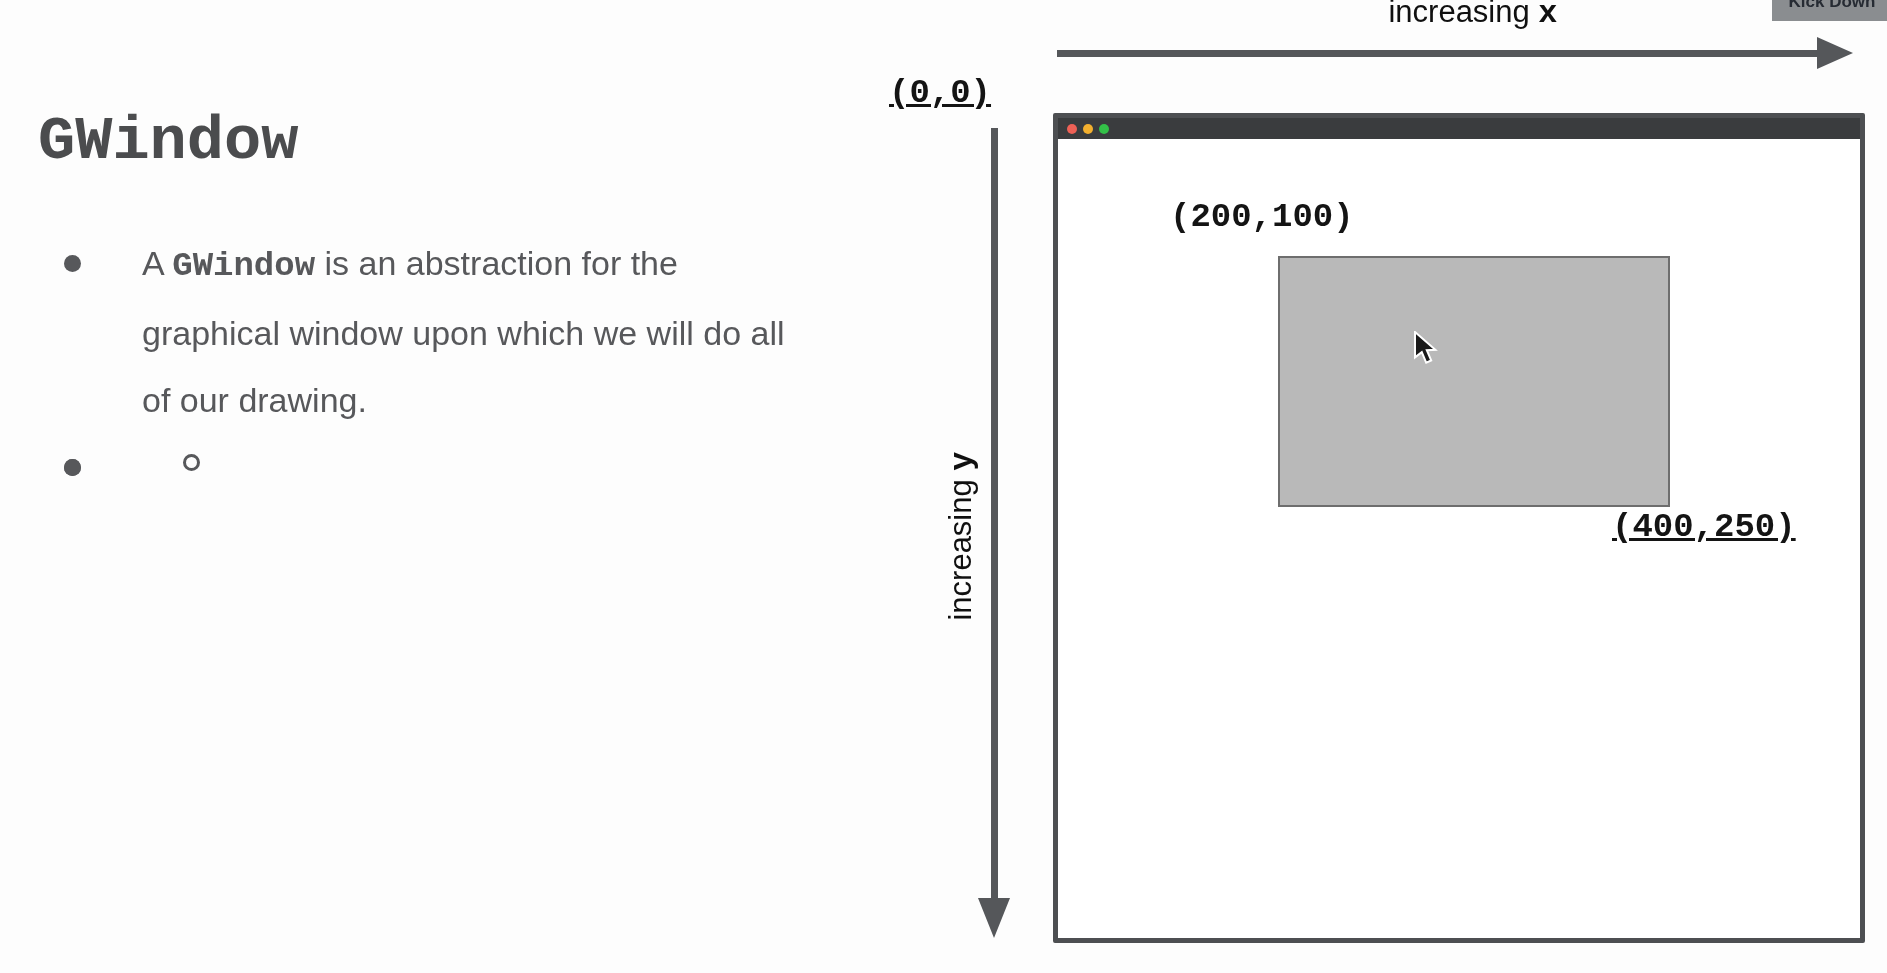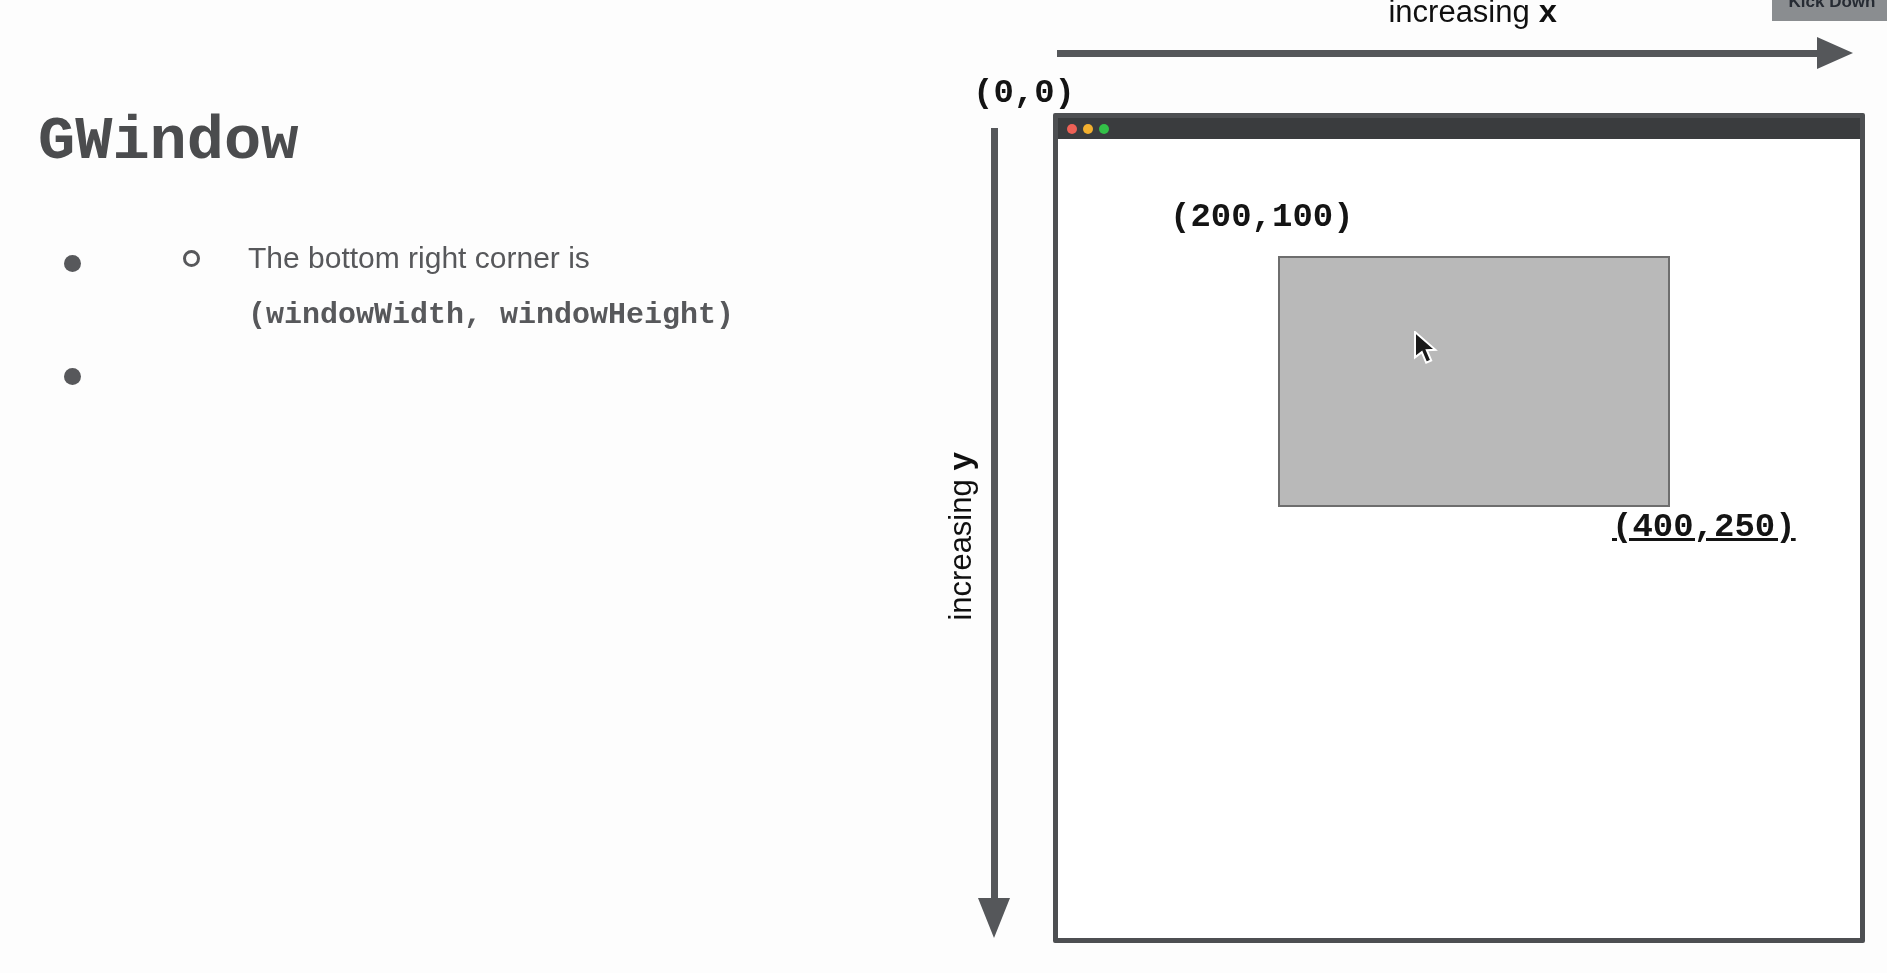--- a/index.html
+++ b/index.html
@@ -30,43 +30,44 @@
     font-size:31px;color:#101010;white-space:nowrap;}
   .x-label .mono-var{font-family:"Liberation Mono","DejaVu Sans Mono",monospace;font-weight:700;font-size:32px;}
   .v-arrow-line{position:absolute;left:991px;top:128px;width:7px;height:772px;background:#55575a;}
   .v-arrow-head{position:absolute;left:978px;top:898px;width:0;height:0;
     border-top:40px solid #55575a;border-left:16px solid transparent;border-right:16px solid transparent;}
   .y-label{position:absolute;left:832px;top:517px;width:260px;text-align:center;
     transform:rotate(-90deg);font-size:31px;color:#101010;white-space:nowrap;}
   .y-label .mono-var{font-family:"Liberation Mono","DejaVu Sans Mono",monospace;font-weight:700;font-size:32px;}
   .coord-label{position:absolute;font-family:"Liberation Mono","DejaVu Sans Mono",monospace;
     font-weight:700;font-size:34px;color:#141414;white-space:nowrap;}
-  .origin-label{left:973px;top:74px;}
+  .origin-label{left:889px;top:74px;text-decoration:underline;}
   .rect-tl-label{left:1130px;top:198px;margin-left:40px;}
   .rect-br-label{left:1612px;top:508px;text-decoration:underline;}
   .mac-window{position:absolute;left:1053px;top:113px;width:812px;height:830px;
     border:5px solid #4d4f52;background:#ffffff;box-sizing:border-box;border-radius:2px;}
   .titlebar{height:21px;background:#3a3c3e;display:flex;align-items:center;padding-left:9px;gap:6px;}
   .tl-dot{width:10px;height:10px;border-radius:50%;}
   .drawn-rect{position:absolute;left:1278px;top:256px;width:392px;height:251px;
     background:#b9b9b9;border:2px solid #6e6e6e;box-sizing:border-box;}
   .cursor{position:absolute;left:1414px;top:331px;}
   
   .overlay-btn{position:absolute;left:1772px;top:0;width:120px;height:21px;
     background:#8a8d90;overflow:hidden;display:flex;justify-content:center;cursor:pointer;}
   .overlay-btn span{font-weight:700;font-size:17px;color:#262b33;margin-top:-8px;white-space:nowrap;}
 </style>
 </head>
 <body>
 
 <div>
   <h1 class="slide-title">GWindow</h1>
   <div class="bullet-list">
+      <div class="bullet lv1"><span class="marker"></span><span><span>A </span><span class="mono">GWindow</span><span> is an abstraction for the graphical window upon which we will do all of our drawing.</span></span></div>
       <div class="bullet lv1"><span class="marker"></span></div>
-      <div class="bullet lv2"><span class="marker"></span><span><span>The bottom right corner is </span><span class="mono">(windowWidth, windowHeight)</span></span></div>
+      <div class="bullet lv2"><span class="marker"></span></div>
       <div class="bullet lv1"><span class="marker"></span></div>
     </div>
 </div>
 
 <div>
 
   <div class="x-label"><span>increasing </span><span class="mono-var">x</span></div>
   <div class="h-arrow-line" style="background: rgb(85, 87, 90);"></div>
   <div class="h-arrow-head"></div>
 

